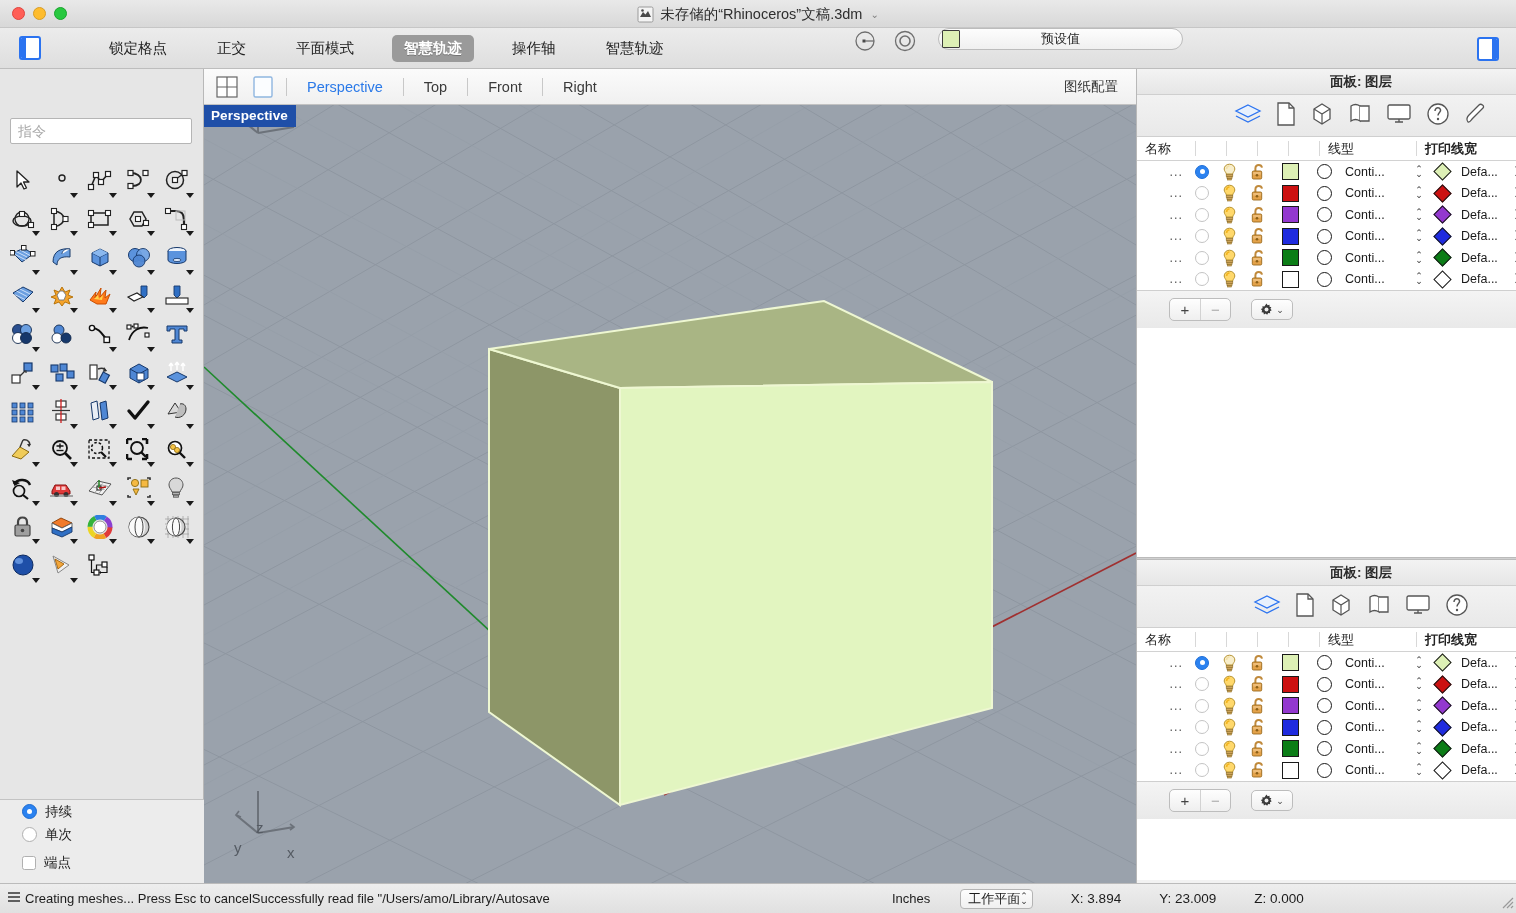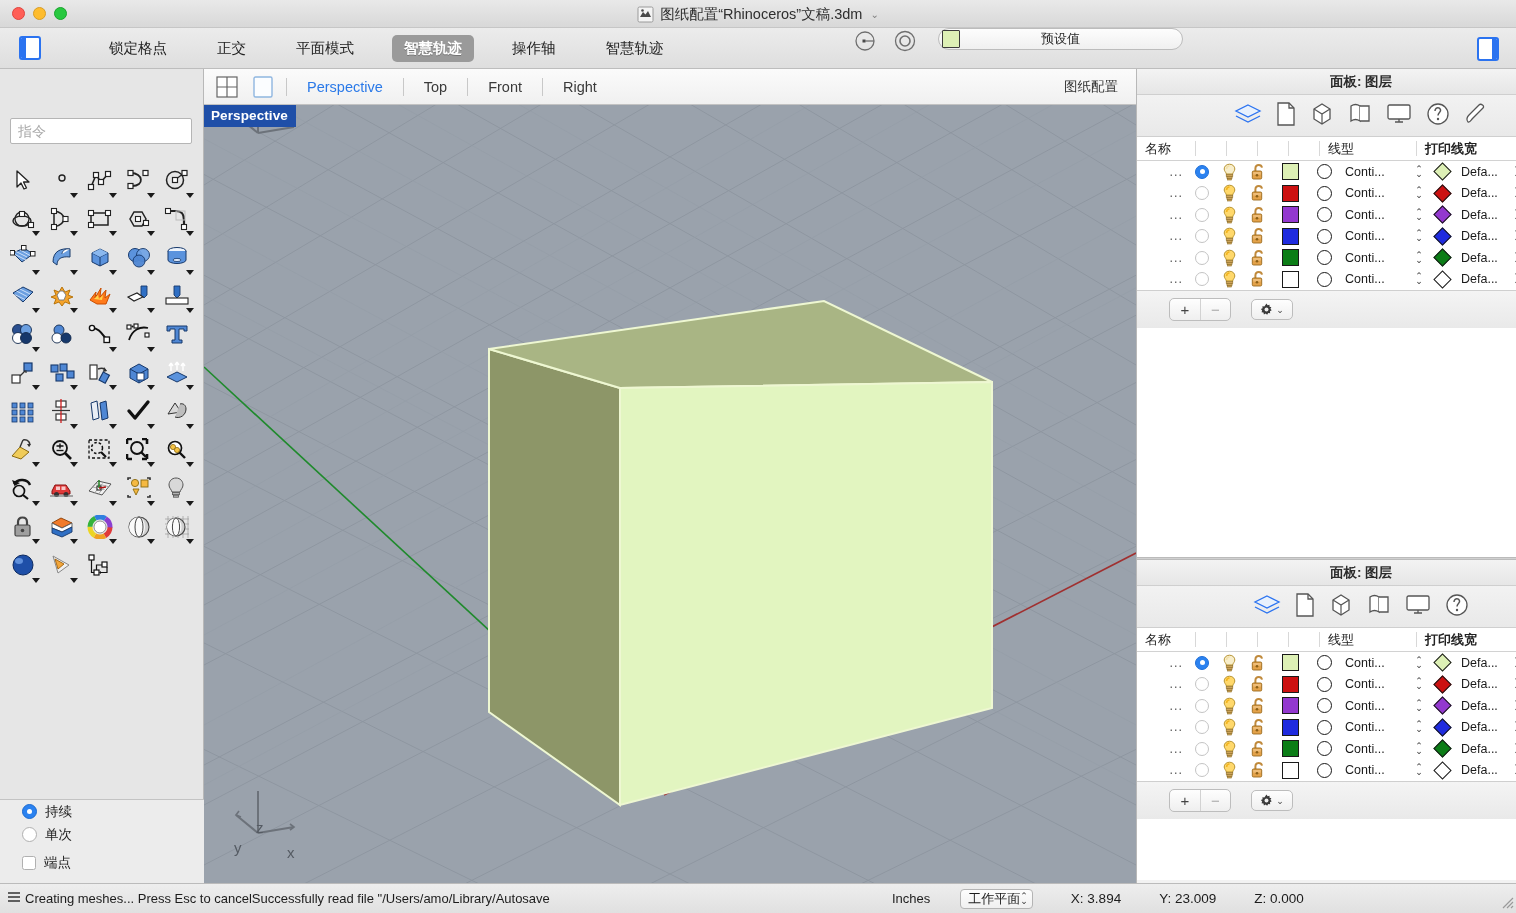--- a/index.html
+++ b/index.html
@@ -263,21 +263,21 @@
       <div class="tl-dot tl-green"></div>
     </div>
     <div class="title-center">
       <span class="rhino-doc-icon">
         <svg width="17" height="17" viewBox="0 0 17 17">
           <rect x="1" y="1" width="15" height="15" rx="1.5" fill="#f4f4f4" stroke="#9a9a9a"></rect>
           <path d="M3 11 L6 6 L8.5 8.5 L11 5 L14 11 Z" fill="#4a4a4a"></path>
           <circle cx="5.5" cy="4.5" r="1.3" fill="#4a4a4a"></circle>
         </svg>
       </span>
-      <span class="title-text">图纸配置“Rhinoceros”文稿.3dm</span>
+      <span class="title-text">未存储的“Rhinoceros”文稿.3dm</span>
       <span class="title-chev">⌄</span>
     </div>
   </div>
 
   <div class="toolbar">
     <div class="panel-toggle left"></div>
     <div class="tb-items">
       <div class="tb-item">锁定格点</div>
       <div class="tb-item">正交</div>
       <div class="tb-item">平面模式</div>

